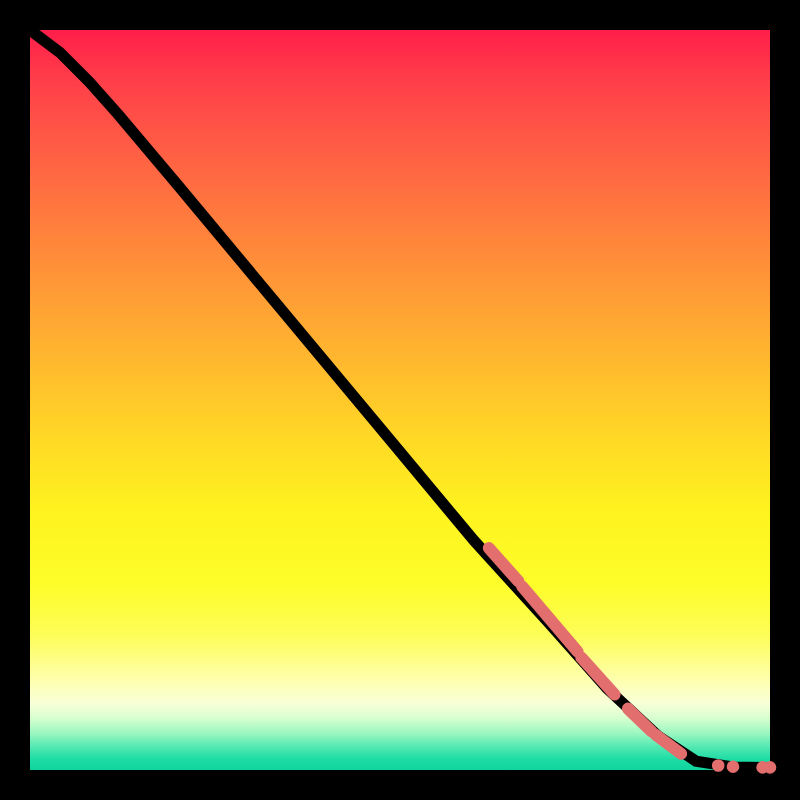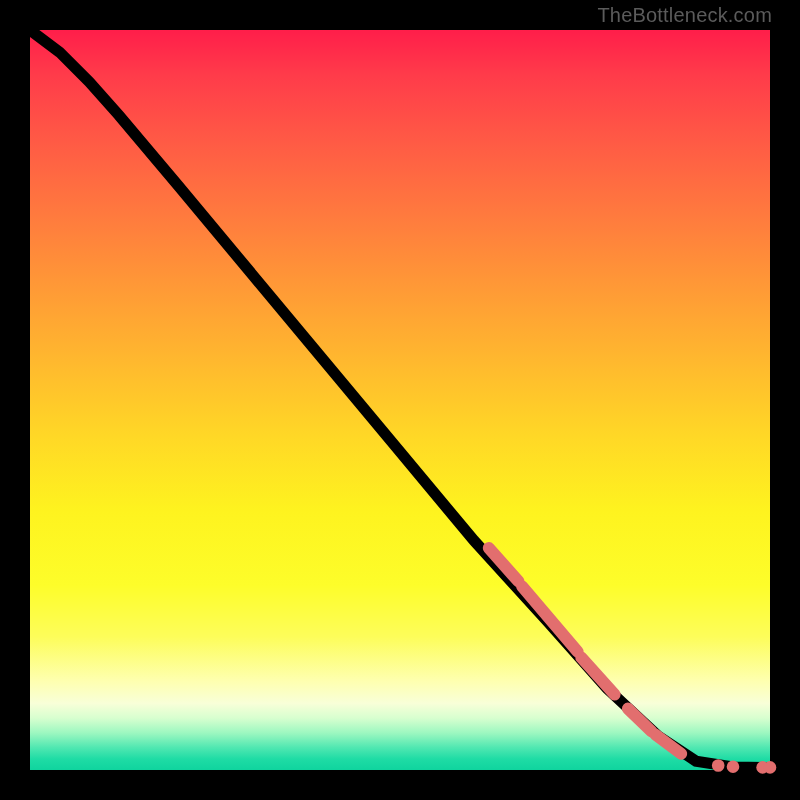--- a/index.html
+++ b/index.html
@@ -74,21 +74,20 @@
     stroke: #e26e6e;
     stroke-width: 12;
     stroke-linecap: round;
     fill: none;
   }
 </style>
 </head>
 <body>
 
 <div class="frame">
-  <div class="watermark">TheBottleneck.com</div>
 
   <div class="plot">
     <svg viewBox="0 0 100 100" preserveAspectRatio="none">
       <path id="curve-path" class="curve" d="M0.00 0.00 L4.00 3.00 L8.00 7.00 L12.00 11.50 L20.00 21.00 L30.00 33.00 L40.00 45.00 L50.00 57.00 L60.00 69.00 L70.00 80.00 L78.00 89.00 L85.00 95.50 L90.00 98.80 L95.00 99.60 L100.00 99.70"></path>
       <g id="thick-group">
           <line x1="62" y1="70" x2="66" y2="74.5" class="thick" vector-effect="non-scaling-stroke"></line>
           <line x1="66.5" y1="75.2" x2="74" y2="84" class="thick" vector-effect="non-scaling-stroke"></line>
           <line x1="74.5" y1="84.8" x2="79" y2="89.8" class="thick" vector-effect="non-scaling-stroke"></line>
           <line x1="80.8" y1="91.7" x2="84" y2="94.8" class="thick" vector-effect="non-scaling-stroke"></line>
           <line x1="84.5" y1="95.2" x2="88" y2="97.8" class="thick" vector-effect="non-scaling-stroke"></line>

